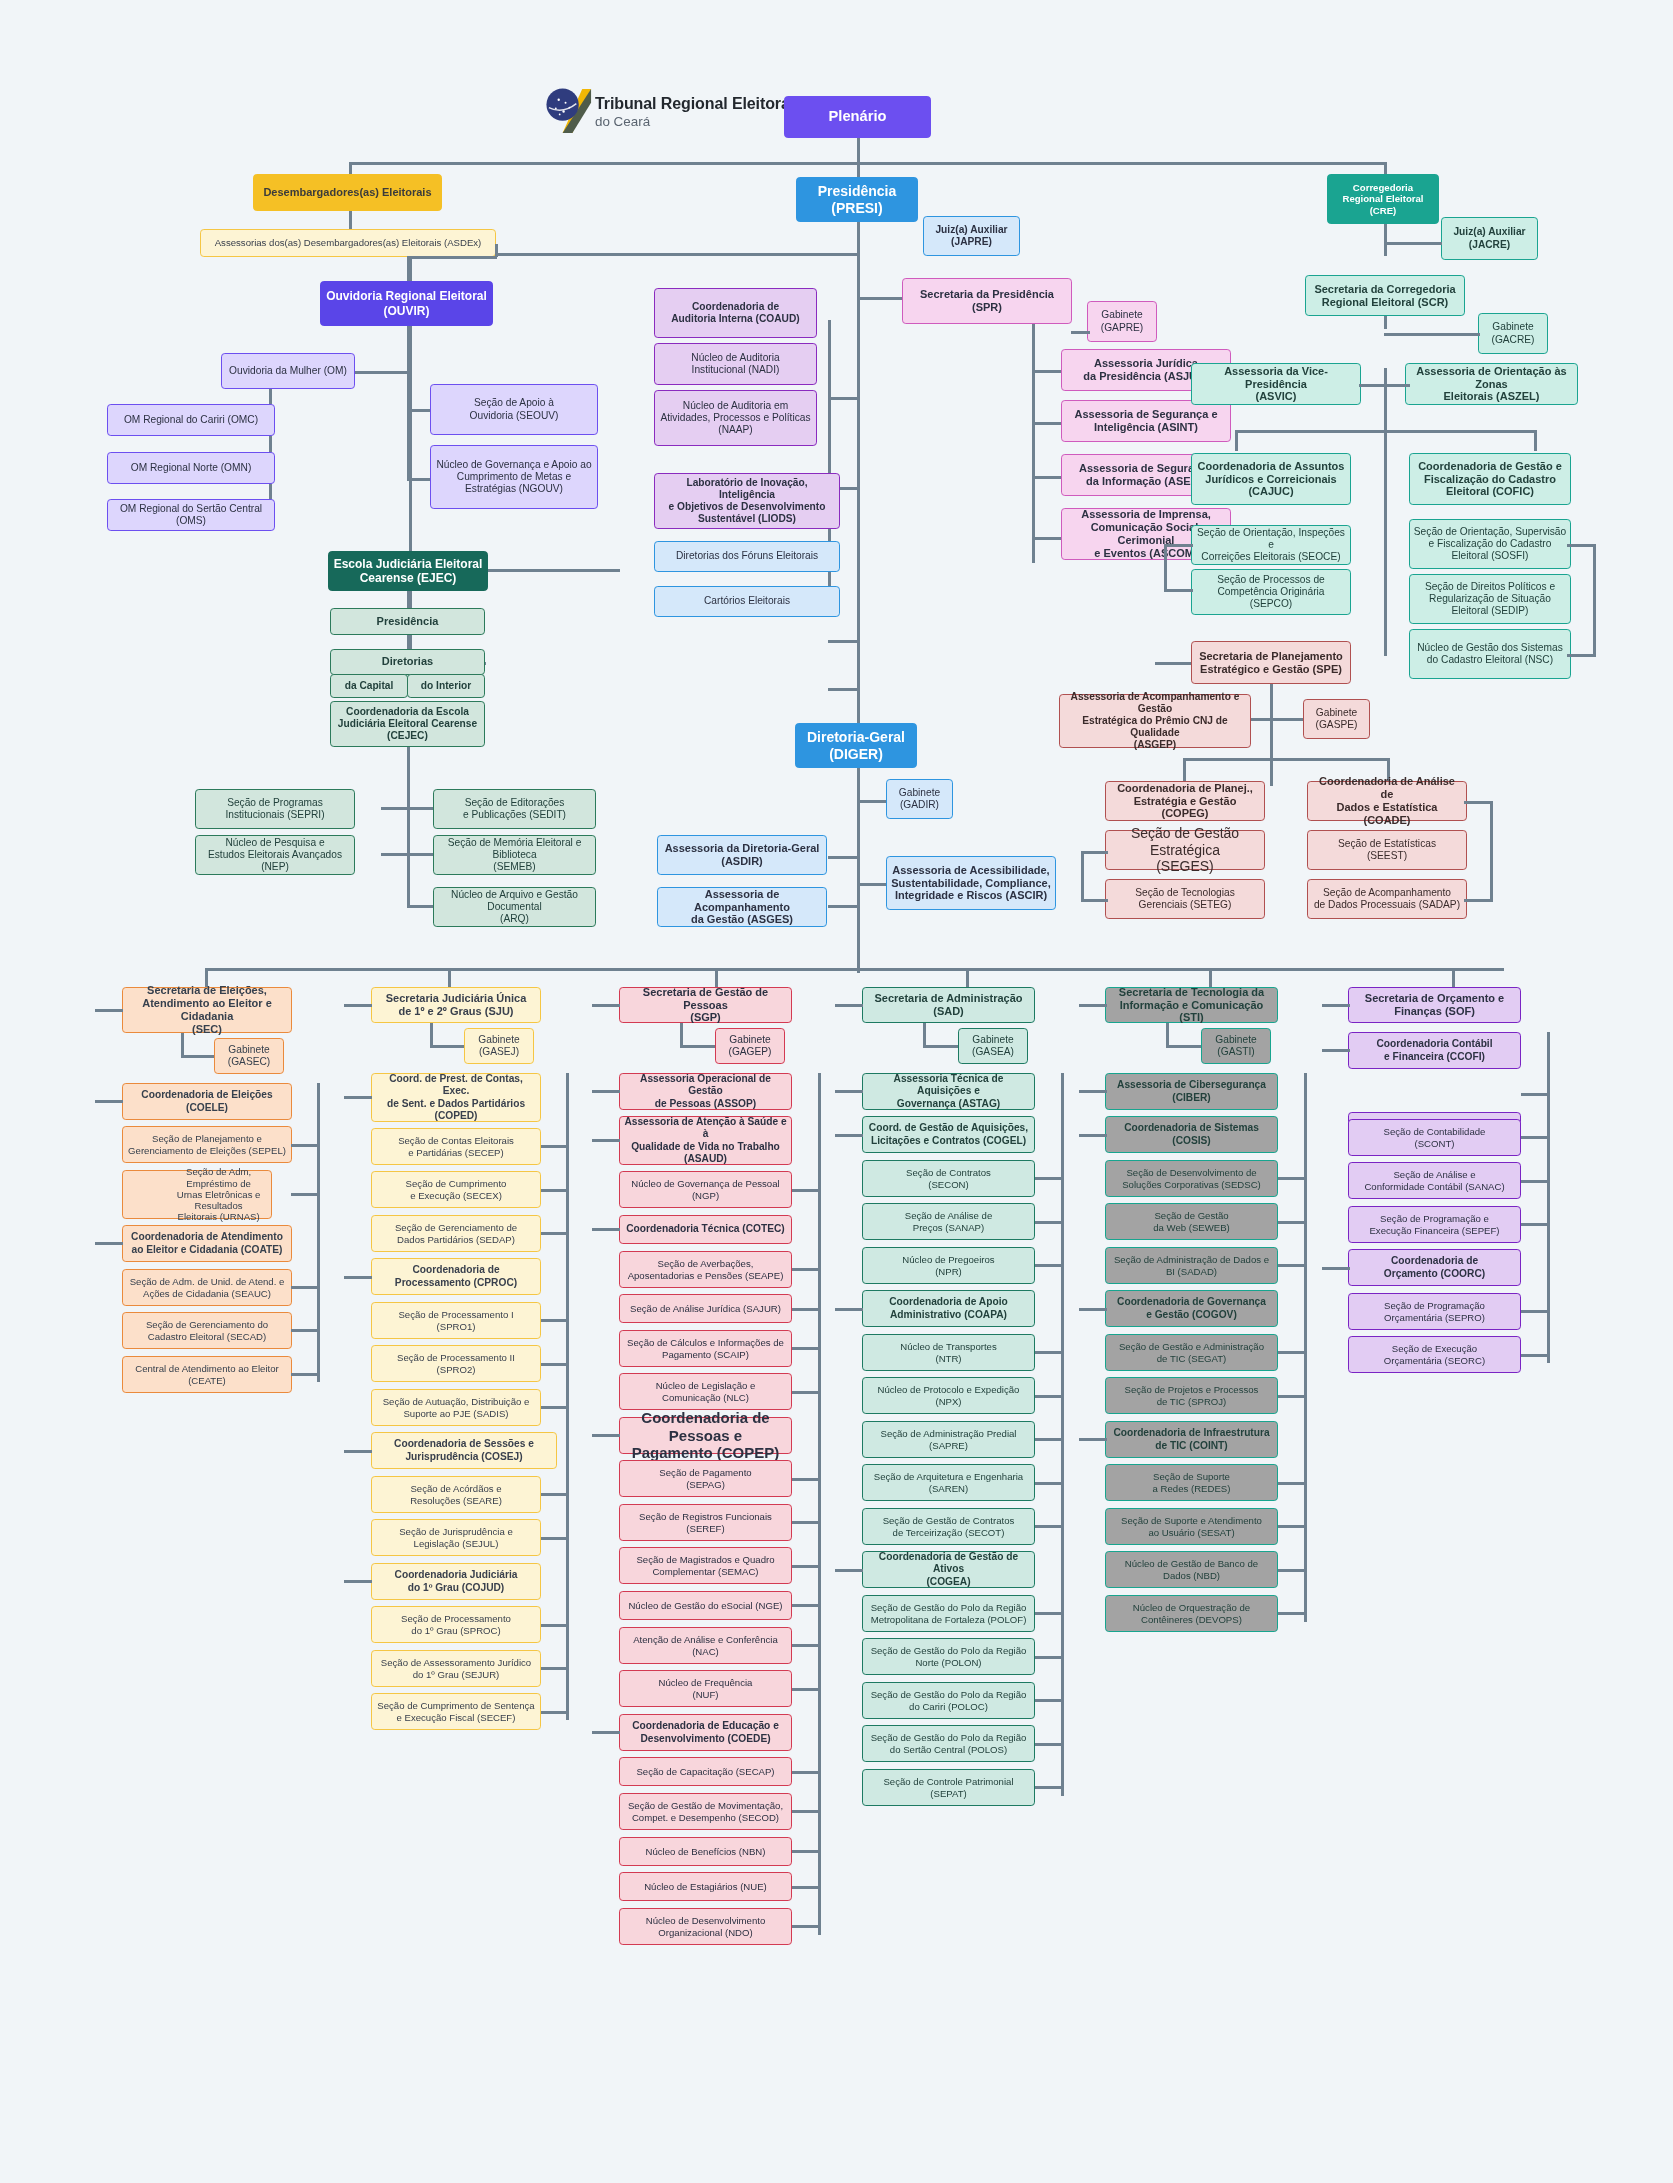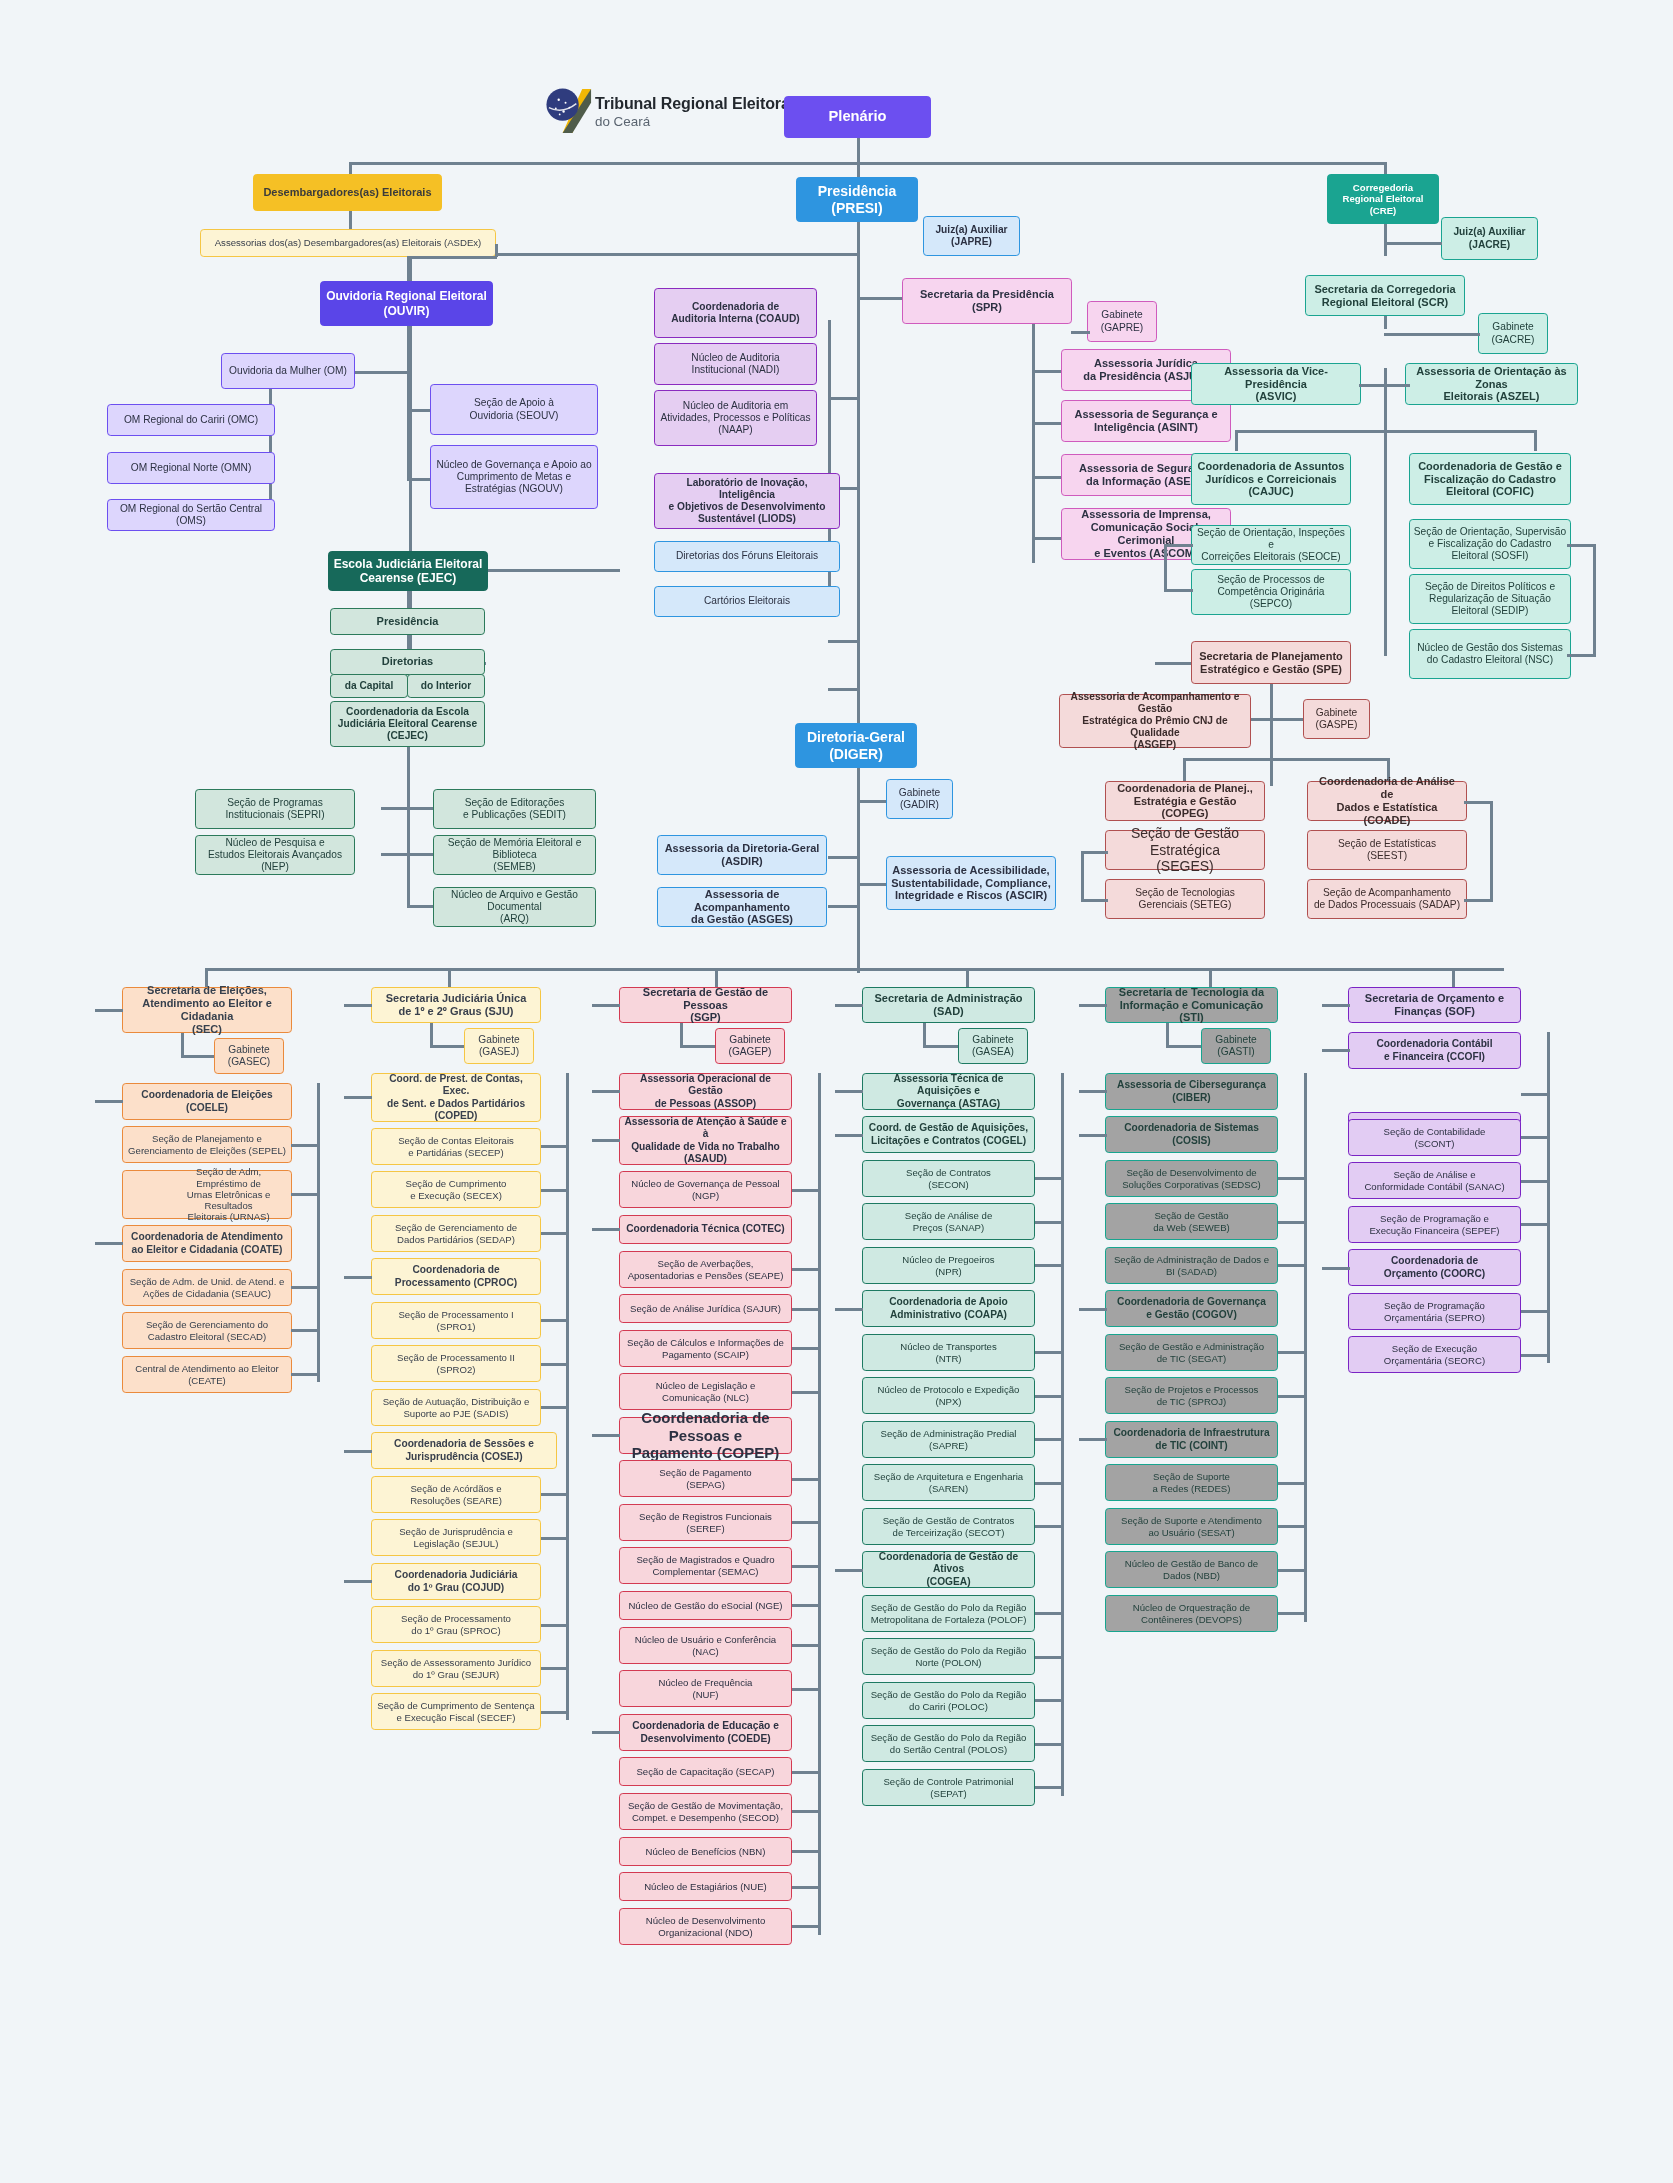--- a/index.html
+++ b/index.html
@@ -318,21 +318,21 @@
       <div class="ln" style="left: 181px; top: 1033px; width: 2.6px; height: 24px;"></div>
       <div class="ln" style="left: 181px; top: 1055px; width: 47px; height: 2.6px;"></div>
       <div class="node p-peach" style="left: 214px; top: 1038px; width: 70px; height: 36px; font-size: 10.2px;">Gabinete
 (GASEC)</div>
       <div class="node p-peach b" style="left: 122px; top: 1083px; width: 170px; height: 37px; font-size: 10.2px;">Coordenadoria de Eleições
 (COELE)</div>
       <div class="ln" style="left: 95px; top: 1100px; width: 28px; height: 2.6px;"></div>
       <div class="node p-peach" style="left: 122px; top: 1126px; width: 170px; height: 37px; font-size: 9.6px;">Seção de Planejamento e
 Gerenciamento de Eleições (SEPEL)</div>
       <div class="ln" style="left: 291px; top: 1144px; width: 28px; height: 2.6px;"></div>
-      <div class="node p-peach" style="left: 122px; top: 1170px; width: 170px; height: 49px; font-size: 9.6px; padding-left: 47px;">Seção de Adm, Empréstimo de
+      <div class="node p-peach" style="left: 122px; top: 1170px; width: 150px; height: 49px; font-size: 9.6px; padding-left: 47px;">Seção de Adm, Empréstimo de
 Urnas Eletrônicas e Resultados
 Eleitorais (URNAS)</div>
       <div class="ln" style="left: 291px; top: 1193px; width: 28px; height: 2.6px;"></div>
       <div class="node p-peach b" style="left: 122px; top: 1225px; width: 170px; height: 37px; font-size: 10.2px;">Coordenadoria de Atendimento
 ao Eleitor e Cidadania (COATE)</div>
       <div class="ln" style="left: 95px; top: 1242px; width: 28px; height: 2.6px;"></div>
       <div class="node p-peach" style="left: 122px; top: 1269px; width: 170px; height: 37px; font-size: 9.6px;">Seção de Adm. de Unid. de Atend. e
 Ações de Cidadania  (SEAUC)</div>
       <div class="ln" style="left: 291px; top: 1286px; width: 28px; height: 2.6px;"></div>
       <div class="node p-peach" style="left: 122px; top: 1312px; width: 170px; height: 37px; font-size: 9.6px;">Seção de Gerenciamento do
@@ -433,21 +433,21 @@
 (SEPAG)</div>
       <div class="ln" style="left: 792px; top: 1478px; width: 28px; height: 2.6px;"></div>
       <div class="node p-rose2" style="left: 619px; top: 1504px; width: 173px; height: 37px; font-size: 9.6px;">Seção de Registros Funcionais
 (SEREF)</div>
       <div class="ln" style="left: 792px; top: 1521px; width: 28px; height: 2.6px;"></div>
       <div class="node p-rose2" style="left: 619px; top: 1547px; width: 173px; height: 37px; font-size: 9.6px;">Seção de Magistrados e Quadro
 Complementar (SEMAC)</div>
       <div class="ln" style="left: 792px; top: 1565px; width: 28px; height: 2.6px;"></div>
       <div class="node p-rose2" style="left: 619px; top: 1591px; width: 173px; height: 29px; font-size: 9.6px;">Núcleo de Gestão do eSocial (NGE)</div>
       <div class="ln" style="left: 792px; top: 1604px; width: 28px; height: 2.6px;"></div>
-      <div class="node p-rose2" style="left: 619px; top: 1627px; width: 173px; height: 37px; font-size: 9.6px;">Núcleo de Usuário e Conferência
+      <div class="node p-rose2" style="left: 619px; top: 1627px; width: 173px; height: 37px; font-size: 9.6px;">Atenção de Análise e Conferência
 (NAC)</div>
       <div class="ln" style="left: 792px; top: 1644px; width: 28px; height: 2.6px;"></div>
       <div class="node p-rose2" style="left: 619px; top: 1670px; width: 173px; height: 37px; font-size: 9.6px;">Núcleo de Frequência
 (NUF)</div>
       <div class="ln" style="left: 792px; top: 1688px; width: 28px; height: 2.6px;"></div>
       <div class="node p-rose2 b" style="left: 619px; top: 1714px; width: 173px; height: 37px; font-size: 10.2px;">Coordenadoria de Educação e
 Desenvolvimento  (COEDE)</div>
       <div class="ln" style="left: 592px; top: 1731px; width: 28px; height: 2.6px;"></div>
       <div class="node p-rose2" style="left: 619px; top: 1757px; width: 173px; height: 29px; font-size: 9.6px;">Seção de Capacitação (SECAP)</div>
       <div class="ln" style="left: 792px; top: 1771px; width: 28px; height: 2.6px;"></div>

